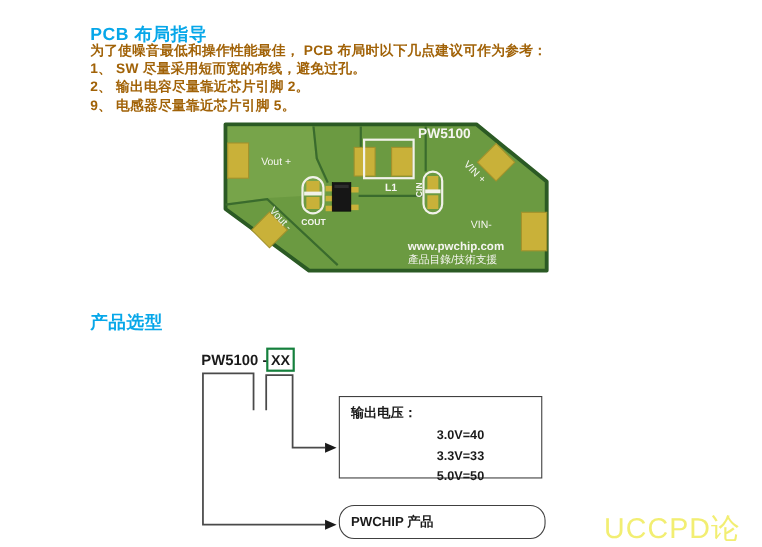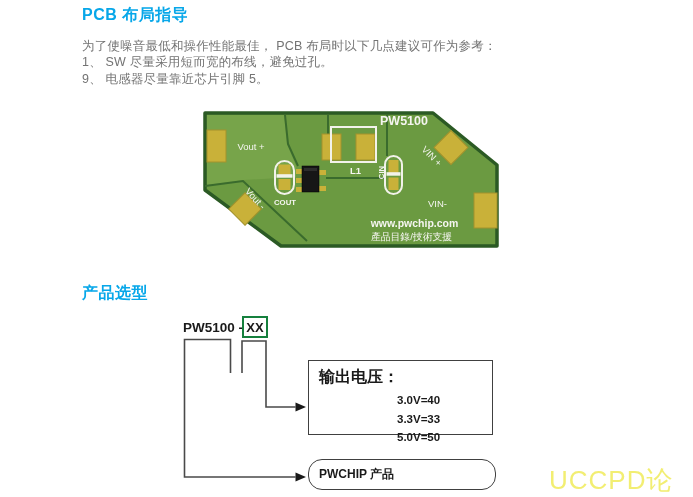--- a/index.html
+++ b/index.html
@@ -1,51 +1,52 @@
 <!DOCTYPE html>
 <html><head>
 <meta charset="utf-8">
 <style>
   html,body{margin:0;padding:0;background:#ffffff;}
   .page{position:relative;width:693px;height:497px;background:#ffffff;overflow:hidden;
         font-family:"Liberation Sans",sans-serif;}
   .abs{position:absolute;}
 
   .sec-title{color:#07a7e9;font-weight:bold;font-size:16px;letter-spacing:0.5px;}
-  .body-text{color:#737373;font-size:12.5px;letter-spacing:0.2px;}
+  .body-text{color:#a16207;font-size:12.5px;letter-spacing:0.2px;font-weight:bold;}
   .tips div{line-height:17px;}
 
   
   .part-label{color:#1a1a1a;font-weight:bold;font-size:13.5px;}
   .xx-box{left:242px;top:316px;width:22px;height:18px;border:2px solid #15803d;
           display:flex;align-items:center;justify-content:center;
           font-weight:bold;font-size:13px;color:#1a1a1a;}
   .dia-box{border:1.6px solid #404040;background:#ffffff;color:#1a1a1a;}
   .volt-box{left:308px;top:360px;width:183px;height:73px;}
-  .volt-title{padding:6px 0 0 10px;font-weight:bold;font-size:16px;}
+  .volt-title{padding:6px 0 0 10px;font-weight:bold;font-size:12px;}
   .volt-options{margin-left:88px;margin-top:3px;font-weight:bold;font-size:11.5px;}
   .volt-options div{line-height:18.5px;}
   .comp-box{left:308px;top:459px;width:186px;height:29px;display:flex;align-items:center;border-radius:14px;}
   .comp-box span{padding-left:10px;font-weight:bold;font-size:12px;}
 
   .watermark{left:549px;top:463px;font-size:26px;color:#f2ee72;letter-spacing:1px;}
 
   svg text{font-family:"Liberation Sans",sans-serif;}
 </style>
 </head>
 <body>
 
 <div class="page">
 
-  <div class="abs sec-title" style="left:82px;top:5px;">PCB 布局指导</div>
+  <div class="abs sec-title" style="left:82px;top:21px;">PCB 布局指导</div>
 
   <div class="abs body-text" style="left:82px;top:38px;">为了使噪音最低和操作性能最佳， PCB 布局时以下几点建议可作为参考：</div>
 
   <div class="abs body-text tips" style="left:82px;top:54px;">
     <div>1、 SW 尽量采用短而宽的布线，避免过孔。</div>
+    <div>2、 输出电容尽量靠近芯片引脚 2。</div>
     <div>9、 电感器尽量靠近芯片引脚 5。</div>
   </div>
 
   <svg class="abs" style="left:195px;top:104px;" width="310" height="145" viewBox="0 0 310 145">
 
     <polygon points="10,9 238,9 302,61 302,142 86,142 10,86" fill="#6b9a41" stroke="#2b5a24" stroke-width="3.5" stroke-linejoin="round"></polygon>
 
     <polygon points="12,11 89,11 92,40 101,62 101,73 48,76 12,81" fill="#77a44a"></polygon>
 
     <g stroke="#3a6b2d" stroke-width="2" fill="none">

